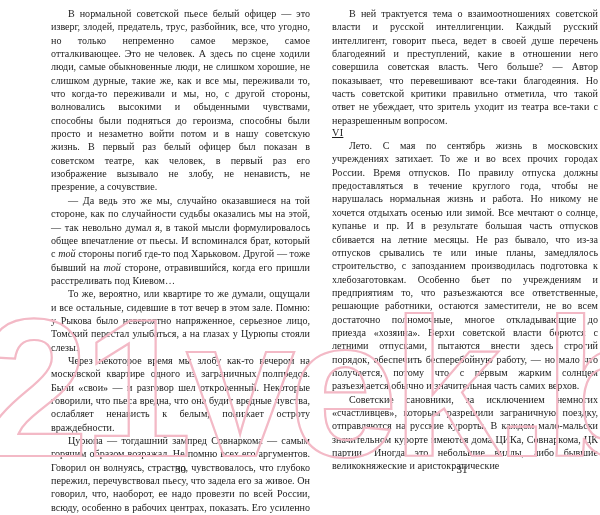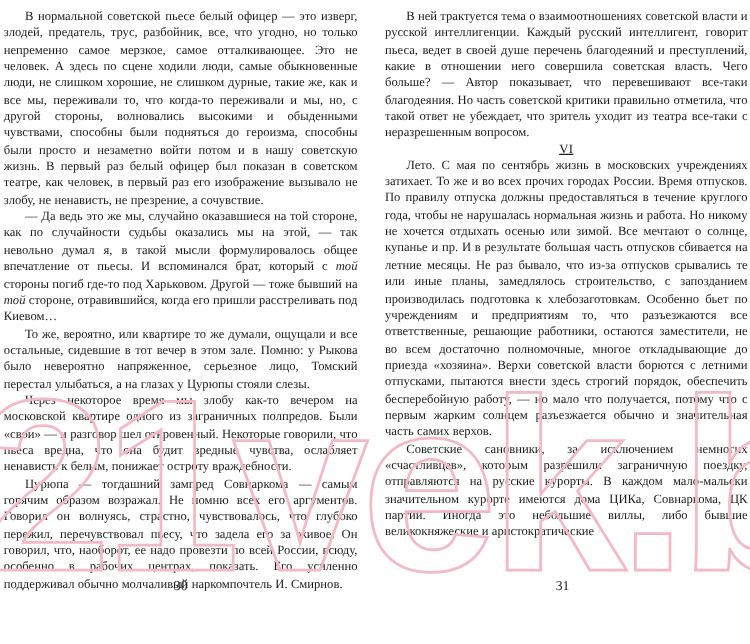--- a/index.html
+++ b/index.html
@@ -36,20 +36,21 @@
     stroke: #f3b9c6;
     stroke-width: 2.2;
   }
 
   
   #spread {
     position: absolute;
     inset: 0;
     display: flex;
     z-index: 1;
+    padding-left: 48px;
   }
   .page {
     position: relative;
     box-sizing: border-box;
     width: 50%;
     height: 100%;
   }
   .page-left  { padding: 7px 14px 0 3px; }
   .page-right { padding: 7px 2px 0 8px; }
 
@@ -63,21 +64,20 @@
     word-spacing: 0.1px;
   }
   .body-text p {
     margin: 0;
     text-indent: 17px;
   }
   .body-text p.noindent { text-indent: 0; }
 
   .section-num {
     margin: 17px 0 13px 0;
-    text-align: center;
     font-size: 10.2px;
     line-height: 12px;
     text-indent: 0;
     letter-spacing: 0.3px;
     text-decoration: underline;
   }
 
   .folio {
     position: absolute;
     bottom: 40px;

